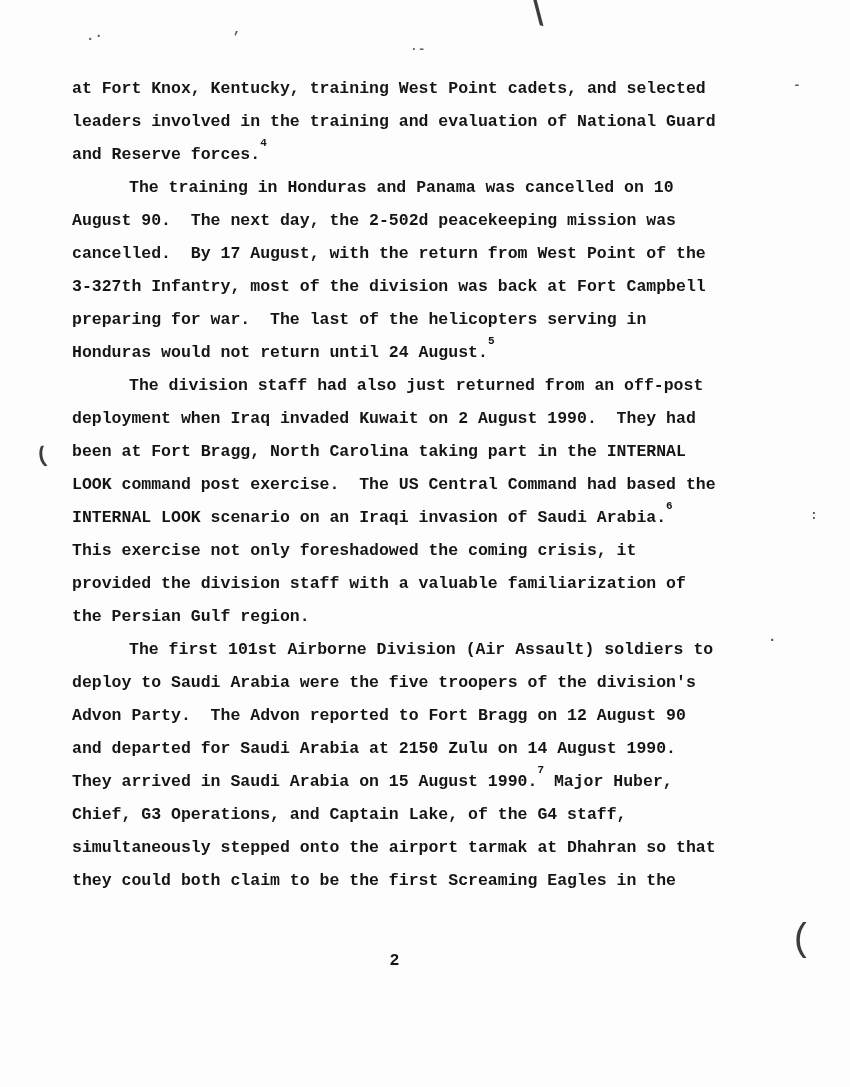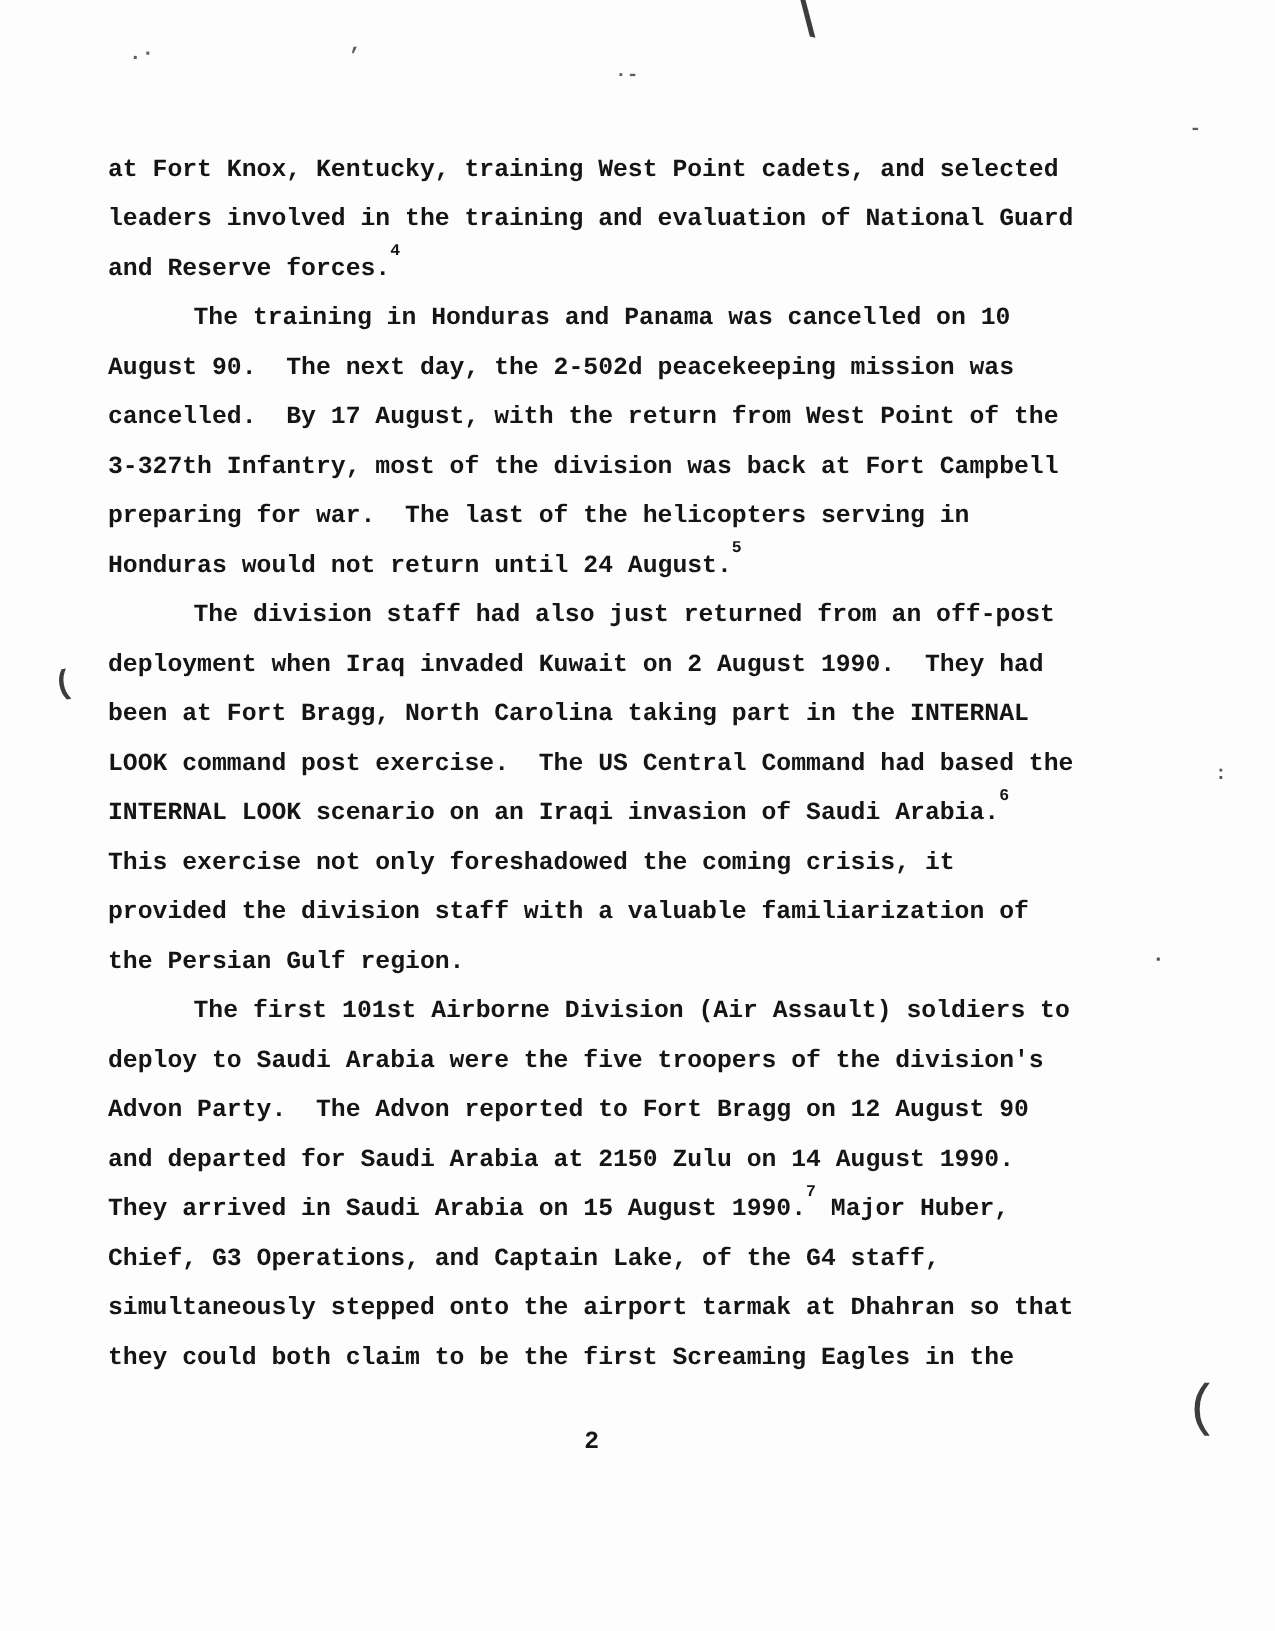--- a/index.html
+++ b/index.html
@@ -12,21 +12,21 @@
     width: 850px;
     height: 1087px;
     background: #fdfdfd;
     overflow: hidden;
     font-family: "Liberation Mono", "DejaVu Sans Mono", monospace;
     color: #151515;
   }
   .text-block {
     position: absolute;
     left: 72px;
-    top: 96px;
+    top: 72px;
     width: 690px;
     font-size: 16.5px;
     line-height: 33px;
     font-weight: 700;
     white-space: pre-wrap;
     letter-spacing: 0px;
   }
   p.para {
     margin: 0;
     padding: 0;

